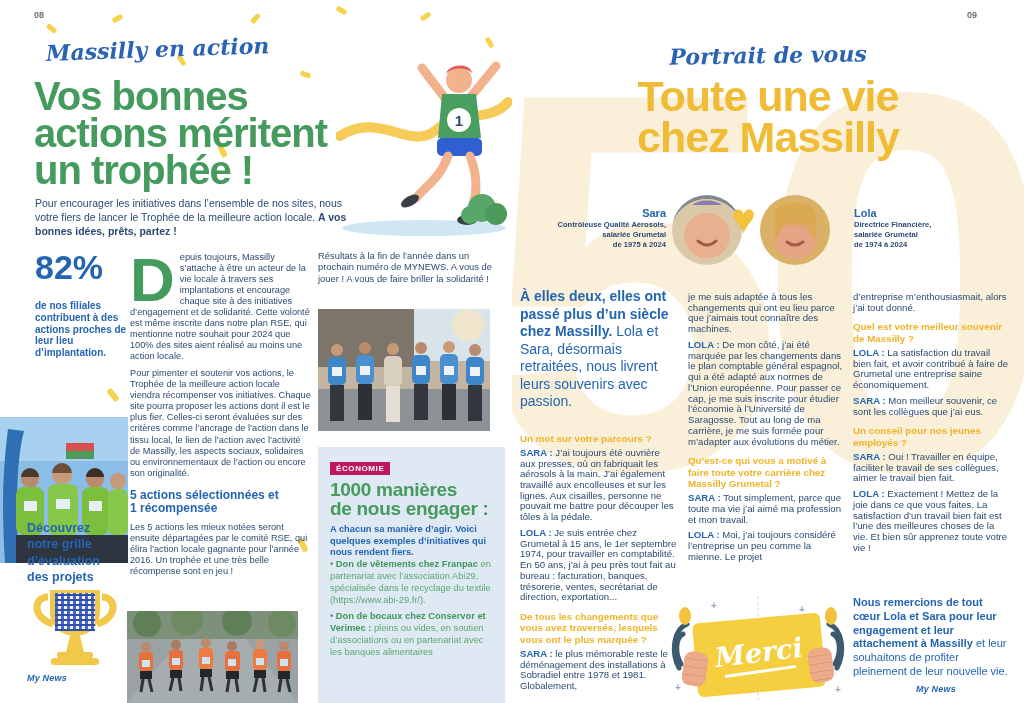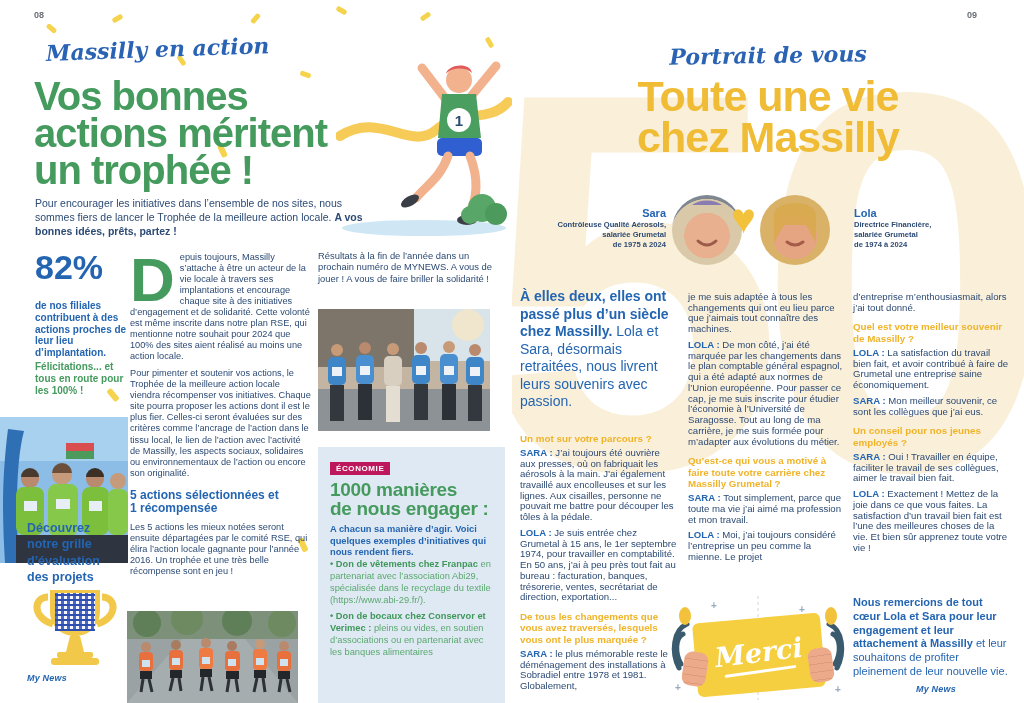--- a/index.html
+++ b/index.html
@@ -76,21 +76,21 @@
 
     <div class="abs pagenum" style="left:34px;top:10px;">08</div>
 
     <div class="abs script" style="left:46px;top:36px;font-size:22px;transform:rotate(-2deg);">Massilly en action</div>
 
     <div class="abs h1-left prelines" style="left:34px;top:78px;width:360px;">Vos bonnes
 actions méritent
 un trophée !</div>
 
     <div class="abs intro-left" style="left:35px;top:197px;width:330px;">
-      <span>Pour encourager les initiatives dans l’ensemble de nos sites, nous sommes fiers de lancer le Trophée de la meilleure action locale. </span><b>A vos bonnes idées, prêts, partez !</b>
+      <span>Pour encourager les initiatives dans l’ensemble de nos sites, nous votre fiers de lancer le Trophée de la meilleure action locale. </span><b>A vos bonnes idées, prêts, partez !</b>
     </div>
 
     <div class="abs" style="left:336px;top:40px;width:176px;height:200px;">
       <svg width="176" height="200" viewBox="0 0 176 200">
         <ellipse cx="88" cy="188" rx="82" ry="8" fill="#cfe6f4"></ellipse>
         <path d="M4,96 C44,70 74,112 100,90 C126,68 152,84 172,62" stroke="#f5c84f" stroke-width="10" fill="none" stroke-linecap="round" opacity="0.95"></path>
         <path d="M112,62 L86,28" stroke="#f2b28e" stroke-width="9" stroke-linecap="round"></path>
         <path d="M132,60 L160,26" stroke="#f2b28e" stroke-width="9" stroke-linecap="round"></path>
         <circle cx="123" cy="40" r="13" fill="#f2b28e"></circle>
         <path d="M110,34 C112,24 134,22 136,33 C130,27 116,27 110,34 z" fill="#e2595a"></path>
@@ -104,21 +104,20 @@
         <ellipse cx="131" cy="180" rx="10" ry="5" fill="#3a3f47"></ellipse>
         <circle cx="146" cy="168" r="14" fill="#58a668"></circle>
         <circle cx="160" cy="174" r="11" fill="#4c9a5c"></circle>
         <circle cx="134" cy="175" r="9" fill="#58a668"></circle>
       </svg>
     </div>
 
     <div class="abs" style="left:35px;top:250px;width:95px;">
       <div class="stat-val">82%</div>
       <div class="stat-b">de nos filiales contribuent à des actions proches de leur lieu d’implantation.</div>
-      <div class="stat-g">Félicitations... et tous en route pour les 100% !</div>
     </div>
 
     <div class="abs photo" style="left:0;top:417px;width:128px;height:146px;">
       <svg width="128" height="146" viewBox="0 0 128 146">
         <rect width="128" height="146" fill="#8bbde6"></rect>
         <rect width="128" height="44" fill="#a8d0ef"></rect>
         <path d="M8,12 C2,60 2,96 5,146 l14,0 C15,86 17,40 24,14 z" fill="#2f6fb4"></path>
         <rect x="66" y="26" width="28" height="16" fill="#d94f4f"></rect>
         <rect x="66" y="34" width="28" height="8" fill="#4c9a5c"></rect>
         <circle cx="30" cy="62" r="9" fill="#b98a6d"></circle>

